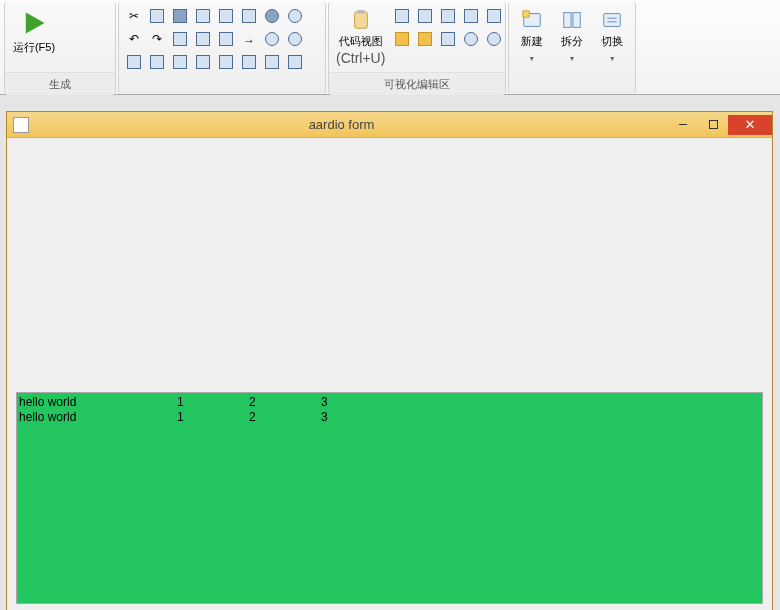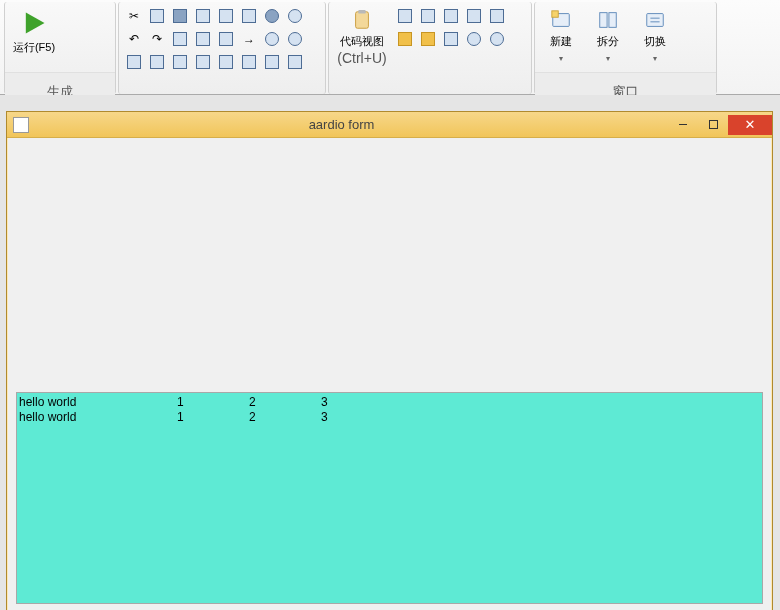--- a/index.html
+++ b/index.html
@@ -32,23 +32,23 @@
   }
   .ribbon-group-body {
     flex: 1;
     display: flex;
     align-items: flex-start;
     padding: 3px 4px;
     gap: 3px;
   }
   .ribbon-group-label {
     text-align: center;
-    font-size: 13px;
+    font-size: 11px;
     color: #555;
-    padding: 10px 0 3px 0;
+    padding: 4px 0 3px 0;
     border-top: 1px solid #e0e0e0;
     background: #ececec;
     border-radius: 0 0 3px 3px;
   }
   .big-btn {
     display: flex;
     flex-direction: column;
     align-items: center;
     justify-content: flex-start;
     width: 50px;
@@ -142,21 +142,21 @@
 
   .form-client {
     position: absolute;
     left: 4px; right: 4px; top: 30px; bottom: 6px;
     background: #f0f0f0;
   }
   .listview {
     position: absolute;
     left: 5px; right: 5px;
     top: 250px; bottom: 5px;
-    background: #5eead4;
+    background: #22c55e;
     border: 1px solid #a8a8a8;
     font-family: Tahoma, sans-serif;
     font-size: 12px;
     padding: 1px 2px;
   }
   .listview table { border-collapse: collapse; }
   .listview td { white-space: nowrap; padding: 0 0; height: 15px; }
   .listview td.c0 { width: 158px; }
   .listview td.cN { width: 72px; }
 </style>
@@ -251,21 +251,21 @@
         <div class="sm-btn">
             <div class="sm-ico light"></div>
           </div>
         <div class="sm-btn">
             <div class="sm-ico light"></div>
           </div>
       </div>
     </div>
   </div>
 
-  <div class="ribbon-group" style="width:204px">
+  <div class="ribbon-group" style="width:178px">
     <div class="ribbon-group-body">
       <div class="big-btn" style="width:58px">
         <svg class="icon" viewBox="0 0 24 24">
             <rect x="5" y="3" width="14" height="18" rx="2" fill="#f3d89a" stroke="#c89a3a"></rect>
             <rect x="8" y="1" width="8" height="4" rx="1" fill="#b9b9b9"></rect>
           </svg>
         <span>代码视图</span>
         <span class="sub">(Ctrl+U)</span>
       </div>
       <div class="viz-grid">
@@ -294,23 +294,24 @@
             <div class="sm-ico light"></div>
           </div>
         <div class="sm-btn">
             <div class="sm-ico circ light"></div>
           </div>
         <div class="sm-btn">
             <div class="sm-ico circ light"></div>
           </div>
       </div>
     </div>
-  </div>
-
-  <div class="ribbon-group" style="width:183px">
+    <div class="ribbon-group-label">可视化编辑区</div>
+  </div>
+
+  <div class="ribbon-group" style="width:128px">
     <div class="ribbon-group-body">
       <div class="big-btn" style="width:44px">
         <svg class="icon" viewBox="0 0 24 24">
             <rect x="3" y="5" width="18" height="14" rx="1" fill="#e6eef8" stroke="#5b87b8"></rect>
             <rect x="2" y="2" width="7" height="7" fill="#f6d36b" stroke="#caa136"></rect>
           </svg>
         <span>新建</span>
         <span style="font-size:8px;color:#666">▾</span>
       </div>
       <div class="big-btn" style="width:44px">
@@ -323,21 +324,20 @@
       </div>
       <div class="big-btn" style="width:44px">
         <svg class="icon" viewBox="0 0 24 24">
             <rect x="3" y="5" width="18" height="14" rx="1" fill="#e6eef8" stroke="#5b87b8"></rect>
             <path d="M7 10h10M7 14h10" stroke="#5b87b8"></path>
           </svg>
         <span>切换</span>
         <span style="font-size:8px;color:#666">▾</span>
       </div>
     </div>
-    <div class="ribbon-group-label">窗口</div>
   </div>
 
 </div>
 
 <div class="workspace">
   <div class="form-window">
     <div class="titlebar">
       <div class="sys-icon"></div>
       <div class="title">aardio form</div>
       <div class="win-btns">

